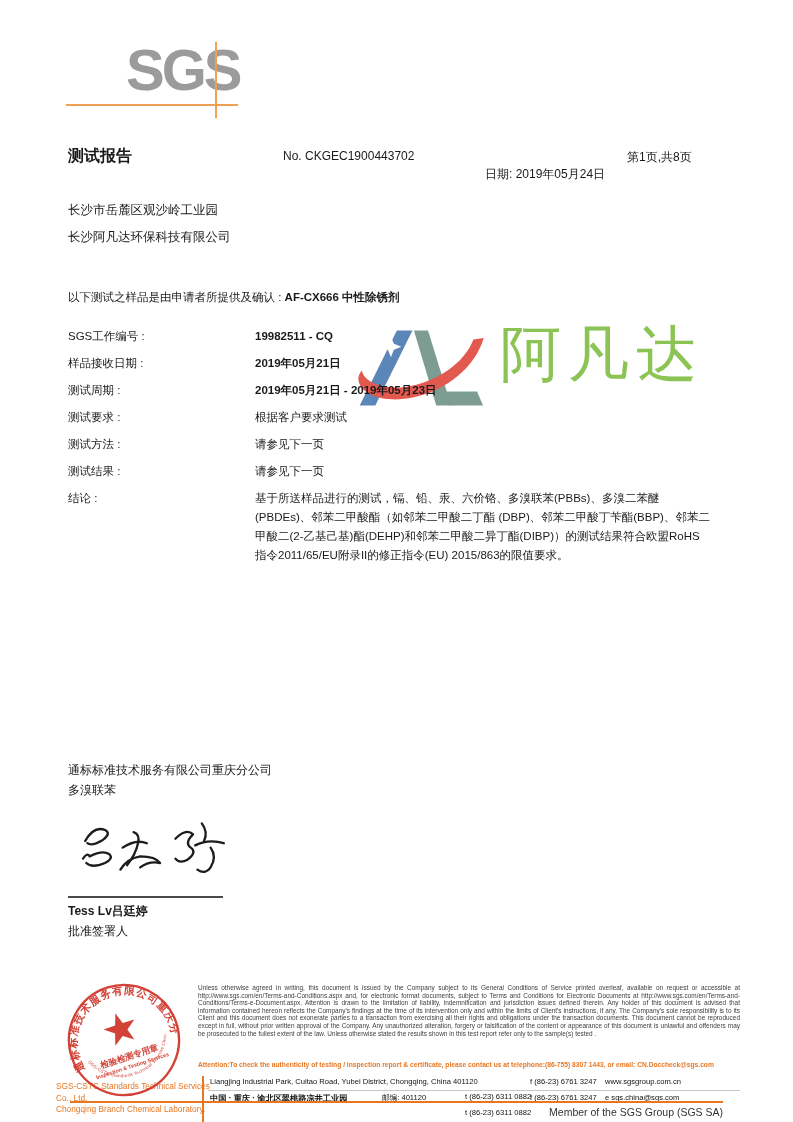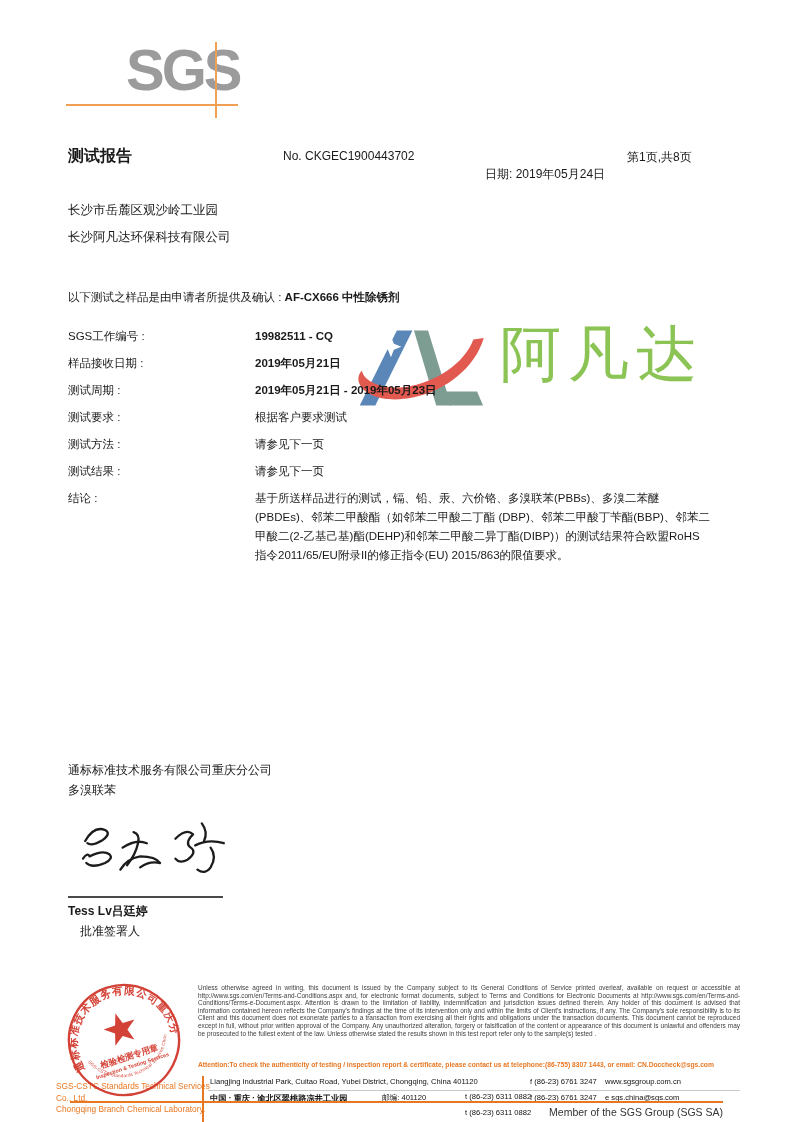--- a/index.html
+++ b/index.html
@@ -37,21 +37,21 @@
   .v-bold { font-weight:bold; }
   .conclusion .info-value { line-height:19px; }
 
   
   .sig-block { position:absolute; left:68px; top:760px; z-index:1; }
   .sig-company { font-size:12px; line-height:20px; }
   .sig-label { font-size:12px; line-height:20px; }
   .sig-svg { position:absolute; left:4px; top:52px; }
   .sig-line { position:absolute; left:0px; top:136px; width:155px; height:2px; background:#4a4a4a; }
   .sig-name { position:absolute; left:0px; top:141px; font-size:12px; font-weight:600; line-height:20px; white-space:nowrap; }
-  .sig-role { position:absolute; left:12px; top:161px; font-size:12px; line-height:20px; white-space:nowrap; }
+  .sig-role { position:absolute; left:0px; top:161px; font-size:12px; line-height:20px; white-space:nowrap; }
 
   
   .stamp { position:absolute; left:64px; top:980px; z-index:3; opacity:0.9; }
   .stamp-caption { position:absolute; left:56px; top:1081px; z-index:1; color:#e87722; font-size:8.3px; line-height:11.5px; width:160px; }
 
   .legal { position:absolute; left:198px; top:984px; width:542px; font-size:6.45px; line-height:7.6px; text-align:justify; color:#3d3d3d; z-index:1; }
   .attention { position:absolute; left:198px; top:1061px; width:542px; font-size:6.7px; line-height:8px; font-weight:bold; color:#e87722; z-index:1; }
 
   .addr-rows { position:absolute; left:208px; top:1077px; width:532px; z-index:1; }
   .addr-row { position:relative; height:12px; }

